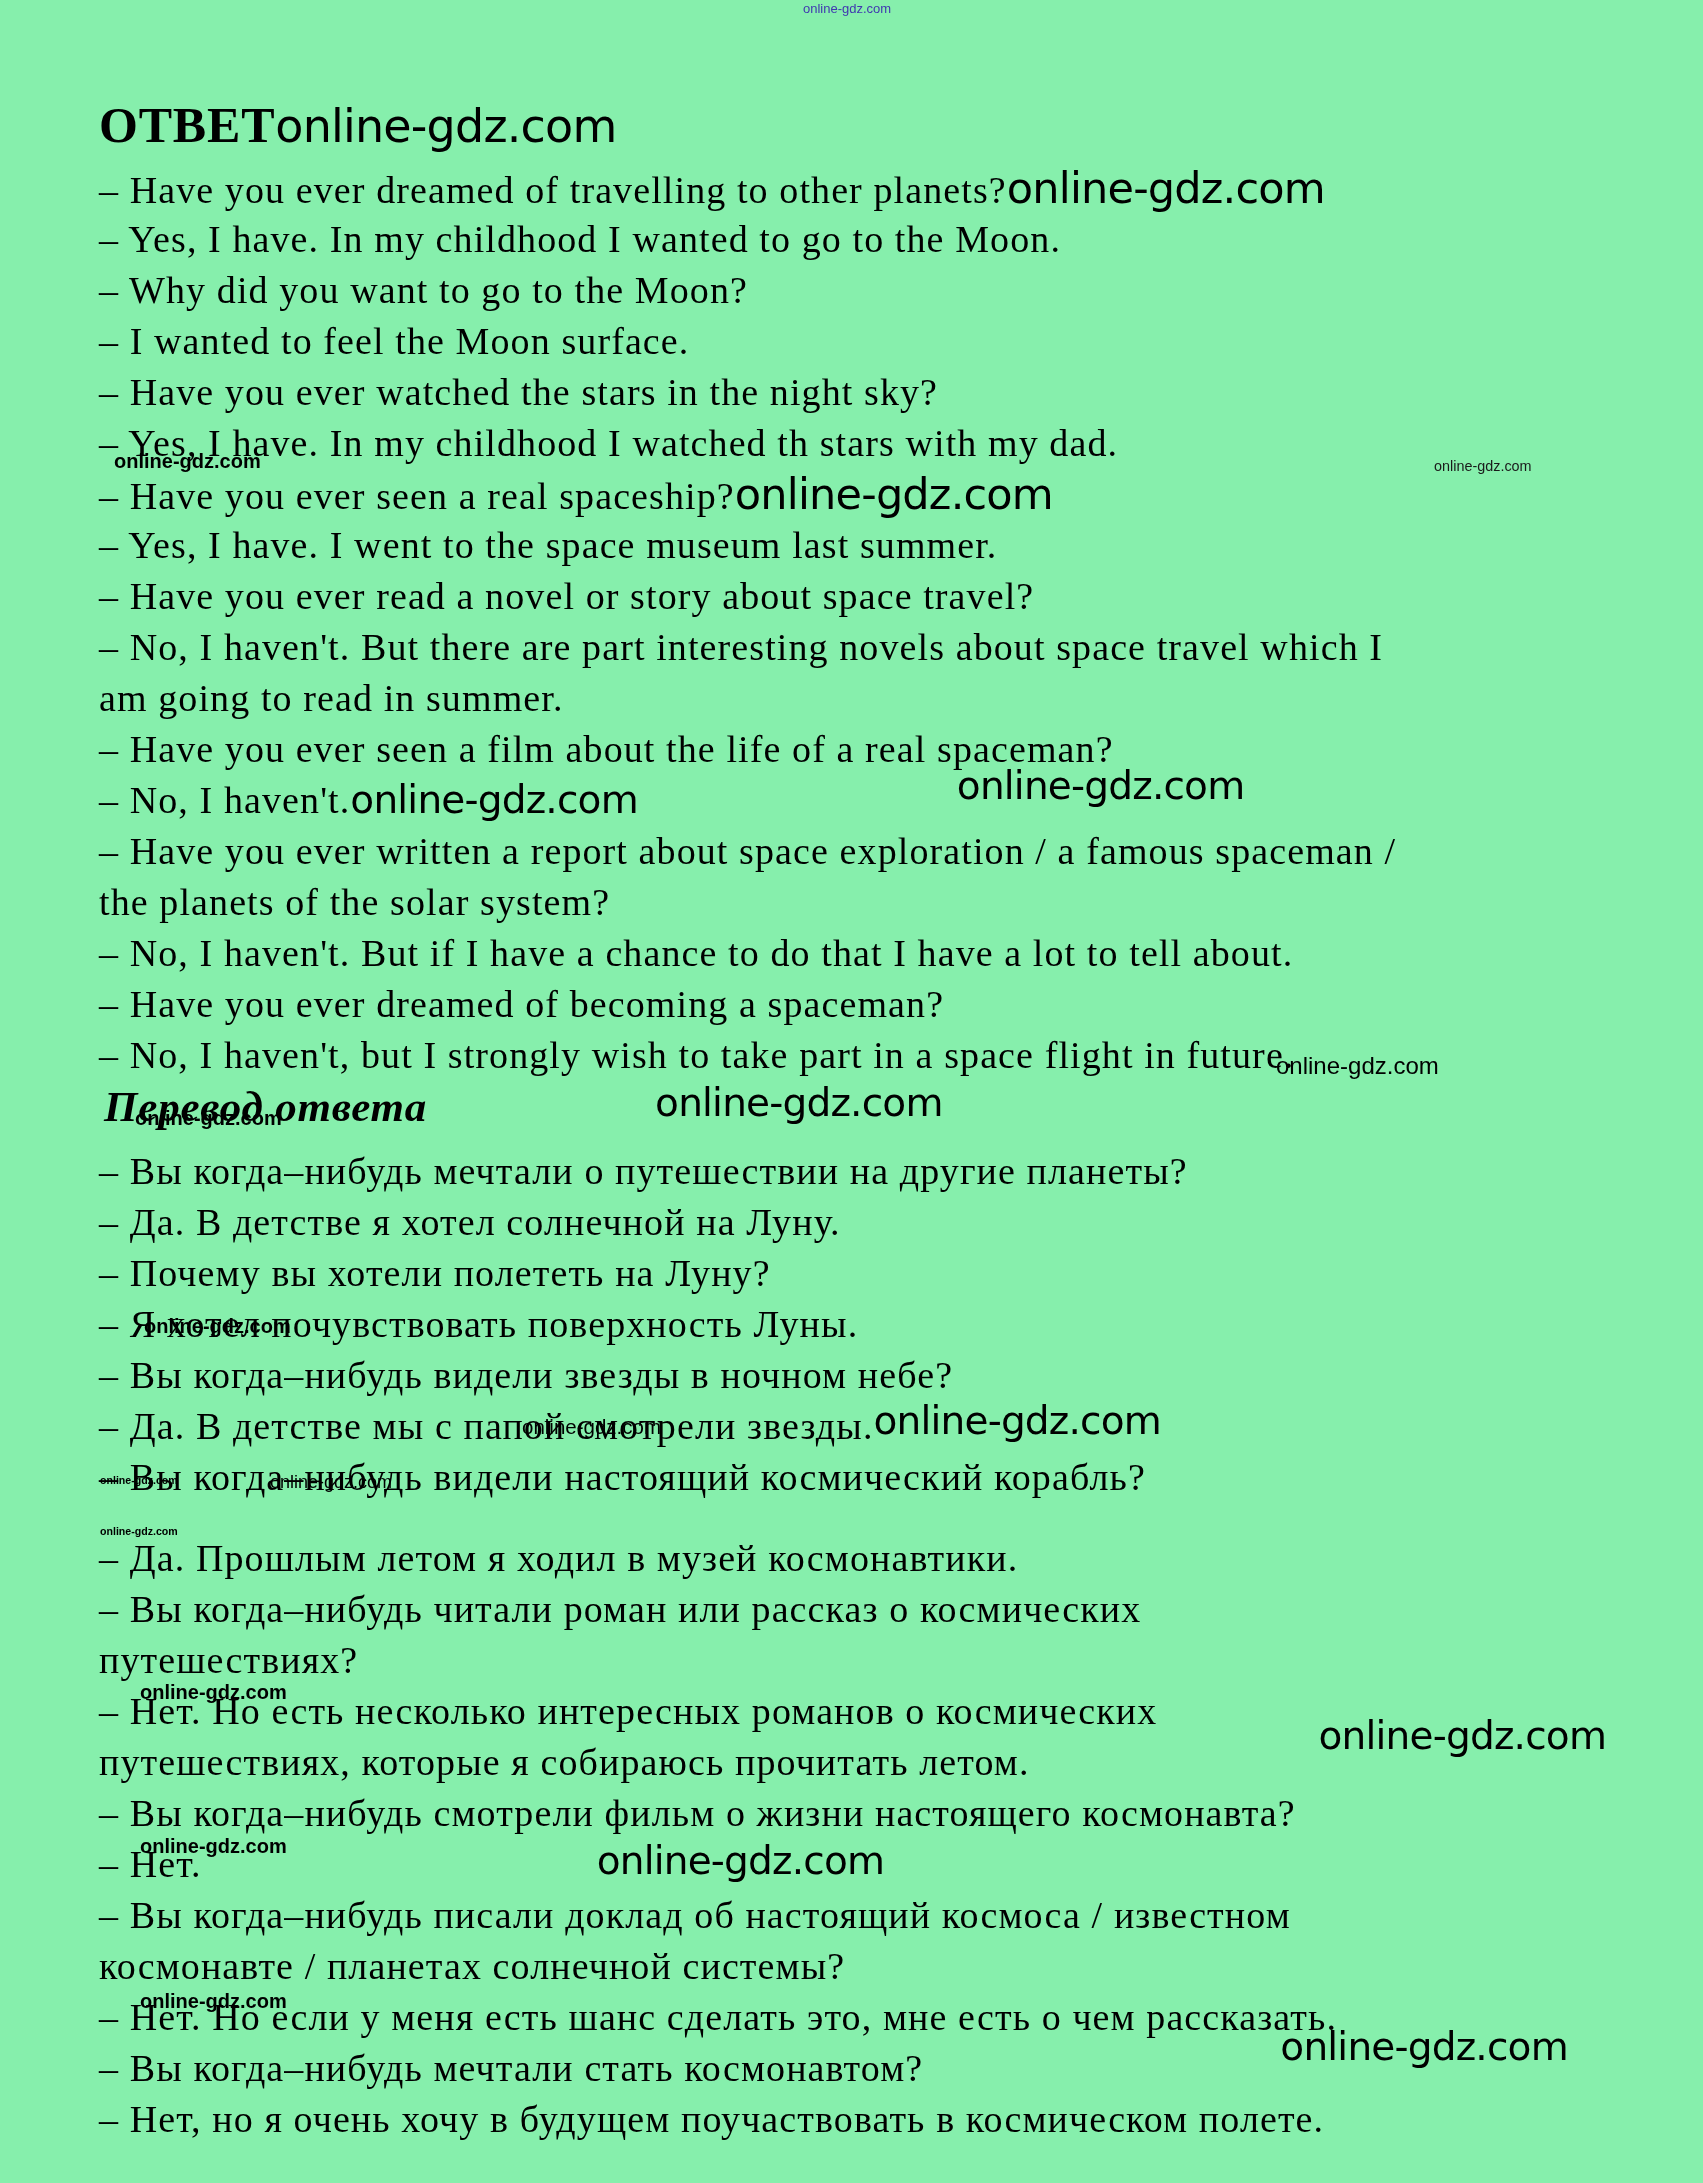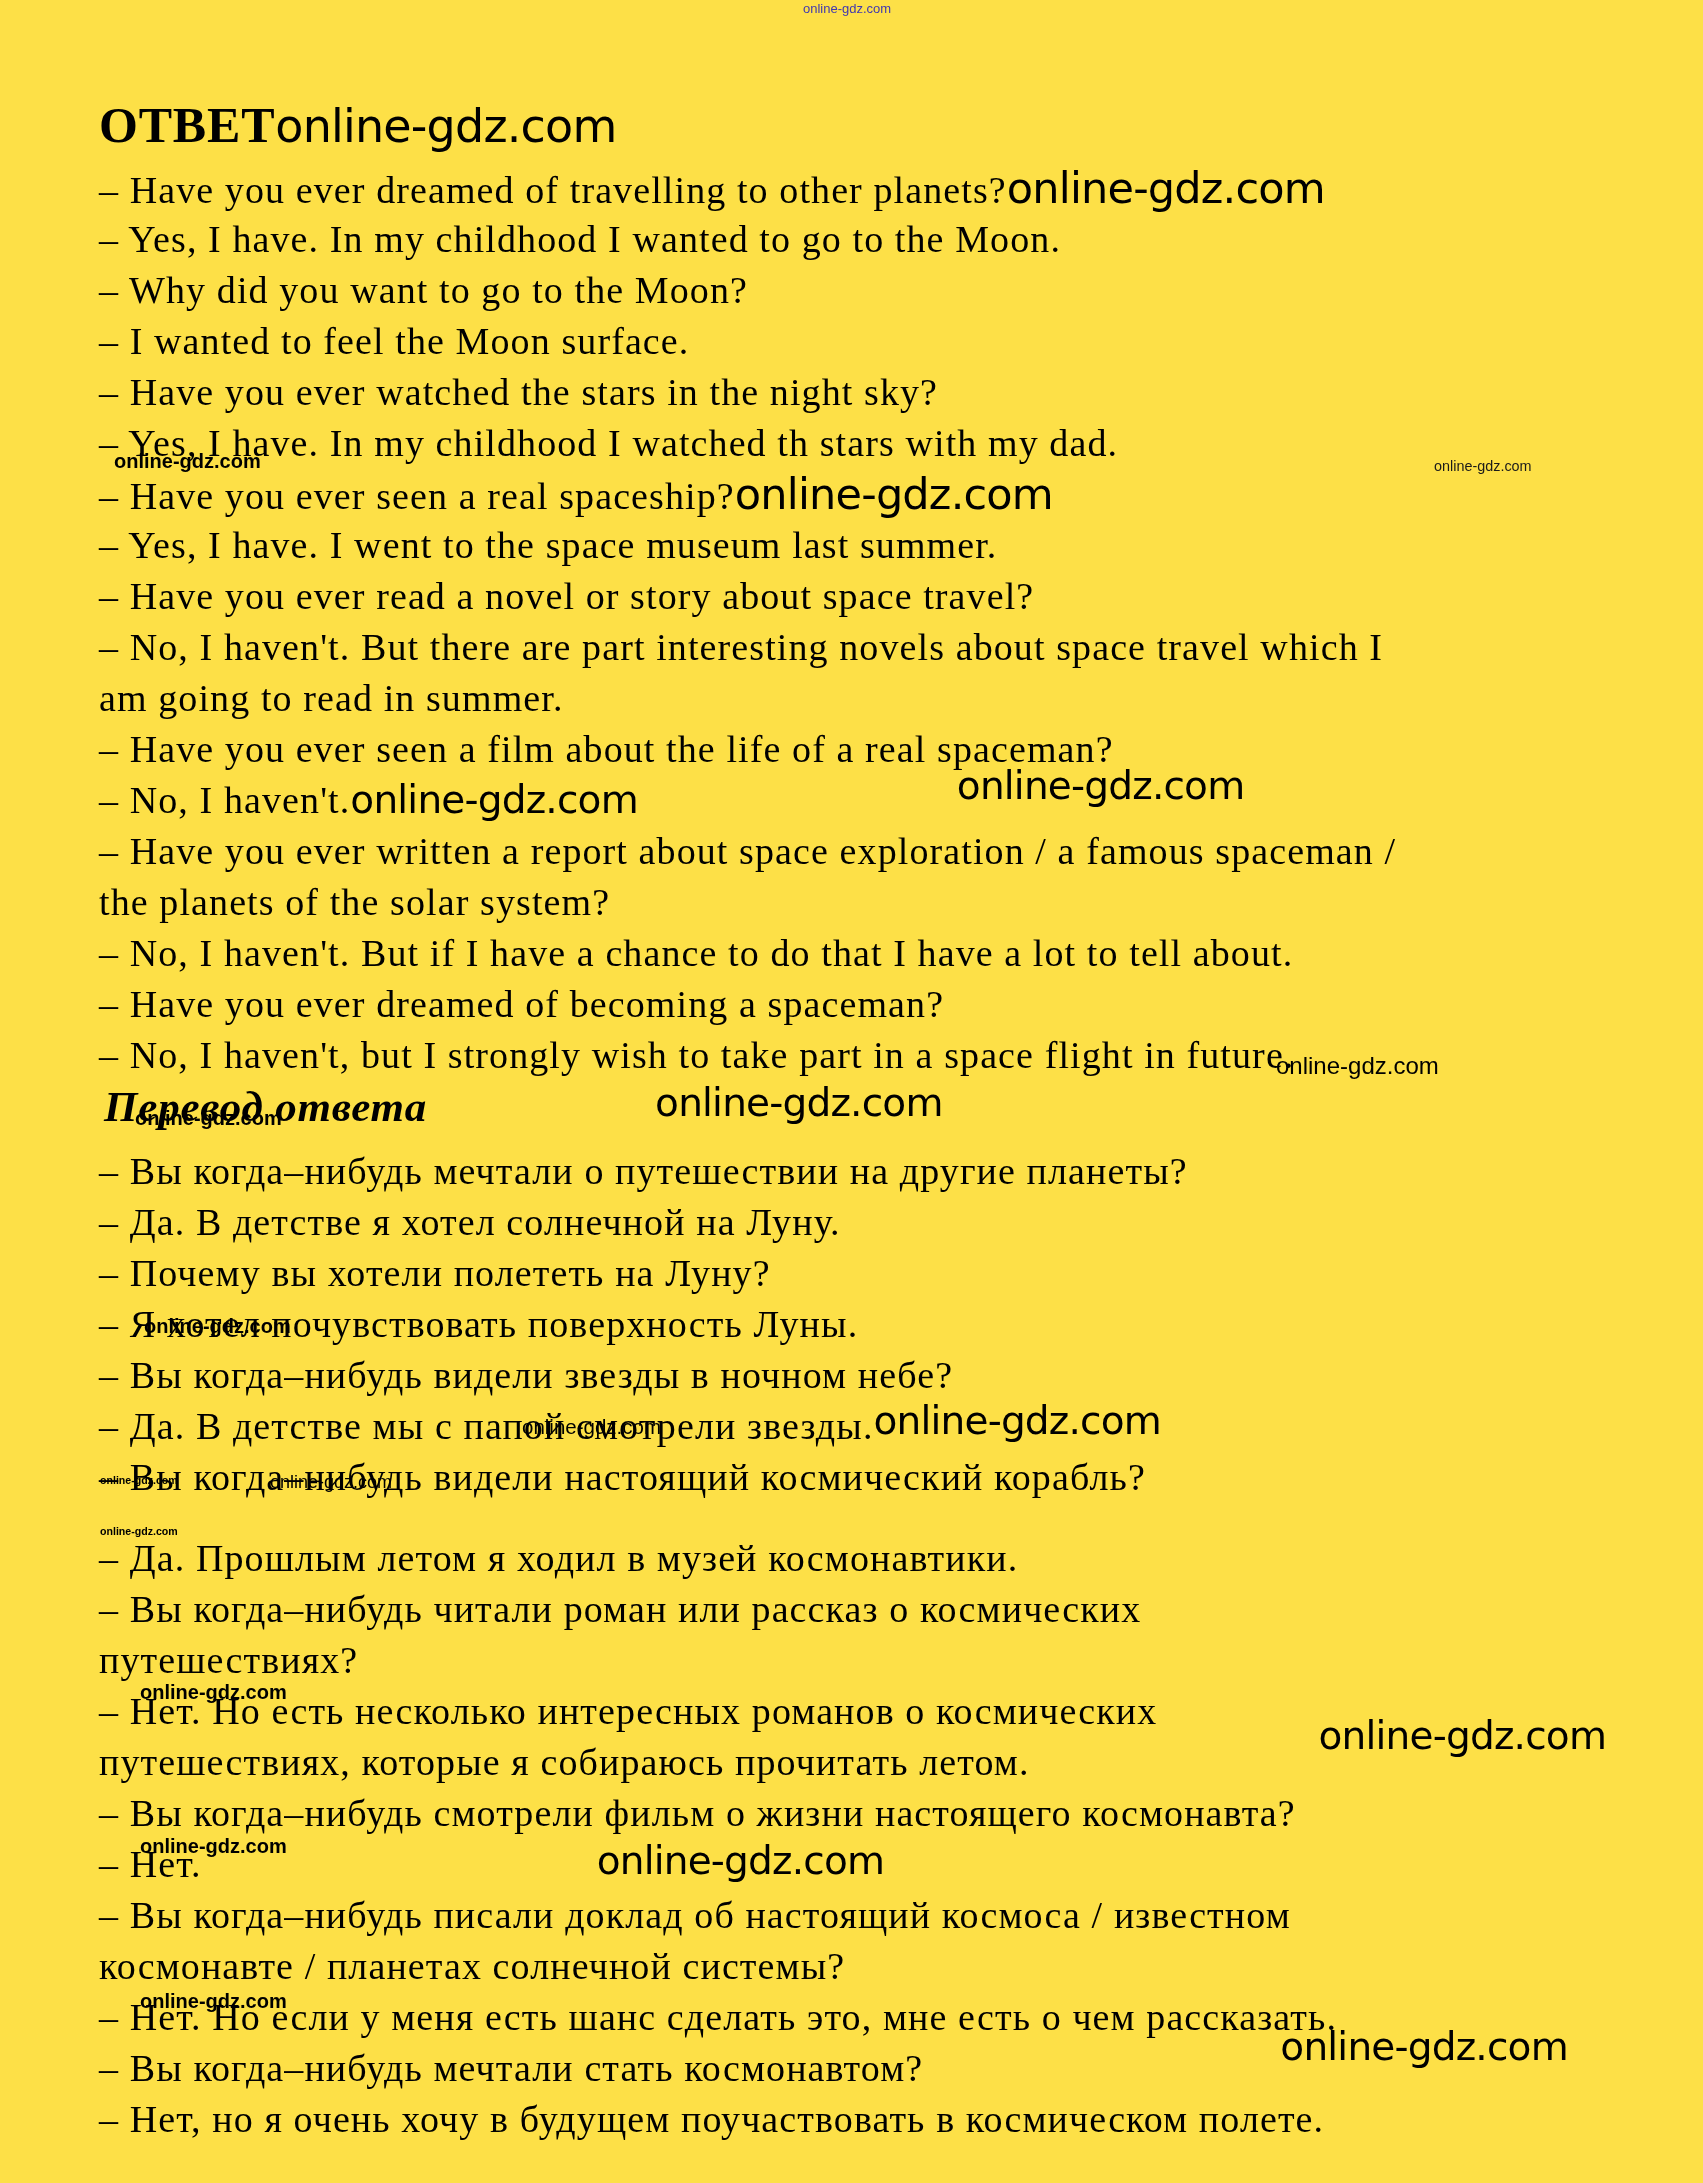--- a/index.html
+++ b/index.html
@@ -1,20 +1,20 @@
 <!DOCTYPE html>
 <html style="font-size:12px"><head>
 <meta charset="utf-8">
 <style>
   html, body { margin: 0; padding: 0; background: #e8e8e8; }
   .page {
     position: relative;
     width: 1703px;
     height: 2183px;
-    background: #fde047;
+    background: #86efac;
     color: #000000;
     overflow: hidden;
     font-family: "Liberation Serif", serif;
     margin: 0 auto;
   }
   .content {
     position: absolute;
     left: 99px;
     top: 94px;
     width: 1557px;

